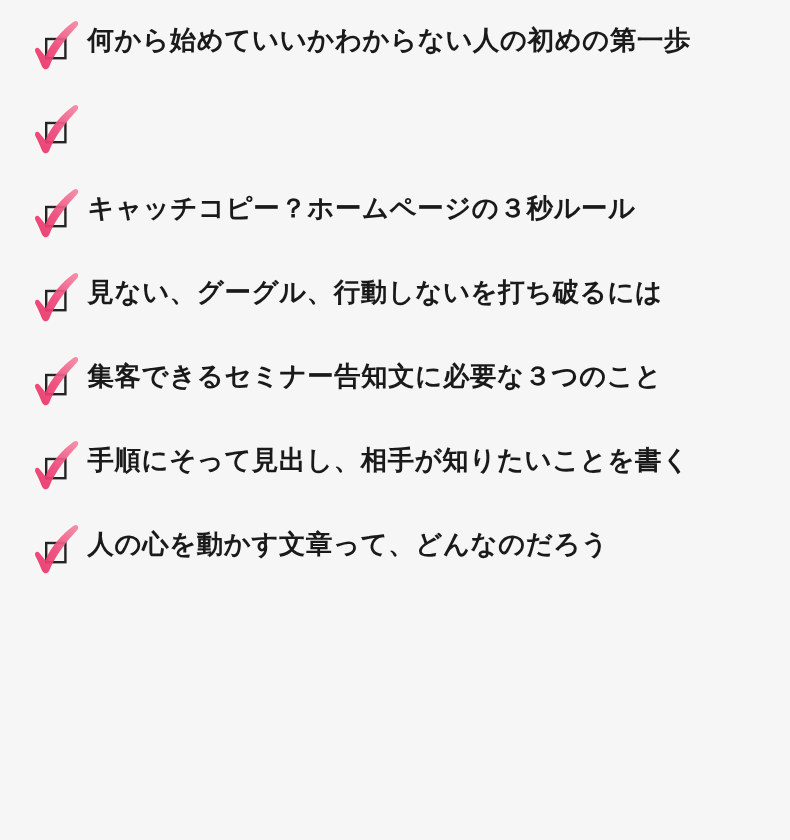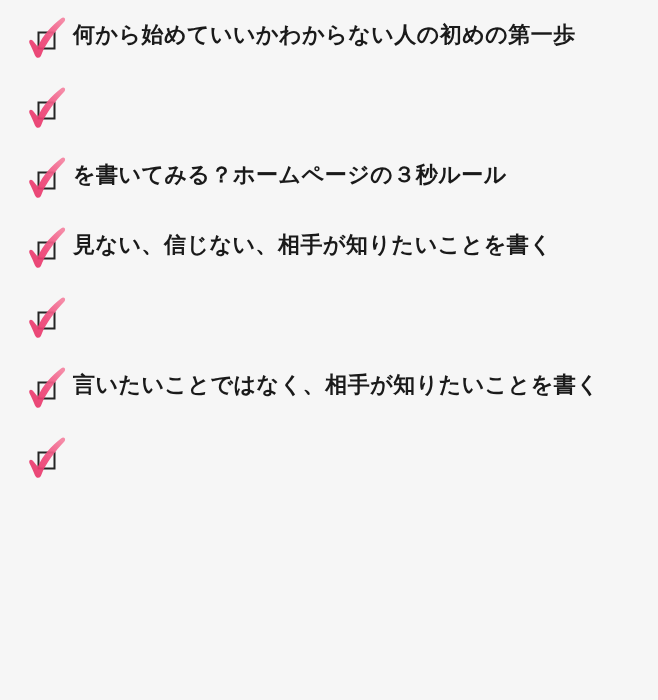--- a/index.html
+++ b/index.html
@@ -88,45 +88,47 @@
   <div class="row">
     <svg class="check-icon" viewBox="0 0 40 42">
         <use href="#check-sym"></use>
       </svg>
   </div>
 
   <div class="row">
     <svg class="check-icon" viewBox="0 0 40 42">
         <use href="#check-sym"></use>
       </svg>
-    <span class="label">を書いてみる？ホームページの３秒ルール</span>
+    <span class="label">キャッチコピー？ホームページの３秒ルール</span>
   </div>
 
 
   <div class="row">
     <svg class="check-icon" viewBox="0 0 40 42">
         <use href="#check-sym"></use>
       </svg>
-    <span class="label">見ない、信じない、相手が知りたいことを書く</span>
+    <span class="label">見ない、グーグル、行動しないを打ち破るには</span>
   </div>
 
   <div class="row">
     <svg class="check-icon" viewBox="0 0 40 42">
         <use href="#check-sym"></use>
       </svg>
+    <span class="label">集客できるセミナー告知文に必要な３つのこと</span>
   </div>
 
 
   <div class="row">
     <svg class="check-icon" viewBox="0 0 40 42">
         <use href="#check-sym"></use>
       </svg>
-    <span class="label">言いたいことではなく、相手が知りたいことを書く</span>
+    <span class="label">手順にそって見出し、相手が知りたいことを書く</span>
   </div>
 
   <div class="row">
     <svg class="check-icon" viewBox="0 0 40 42">
         <use href="#check-sym"></use>
       </svg>
+    <span class="label">人の心を動かす文章って、どんなのだろう</span>
   </div>
 
 
 </main>
 
 </body></html>

